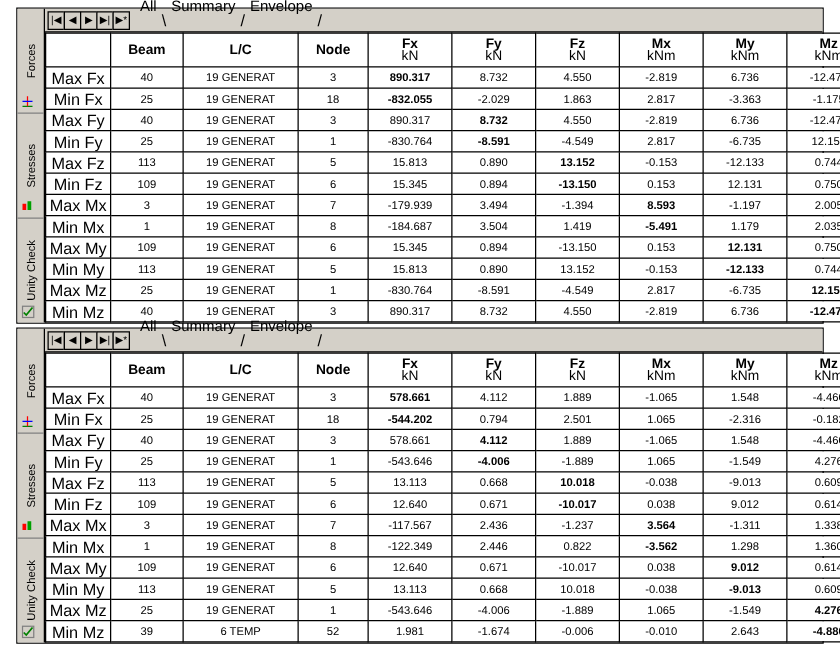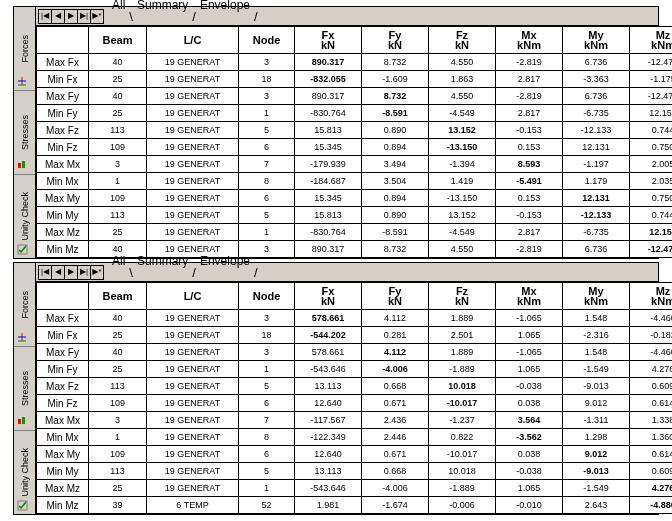--- a/index.html
+++ b/index.html
@@ -141,25 +141,25 @@
     white-space: nowrap;
     background: #ffffff;
   }
   table.grid th {
     background: #ffffff;
     font-weight: bold;
     font-size: 11px;
     line-height: 10px;
     height: 26px;
   }
-  th .unit { display: block; font-weight: bold; }
+  th .unit { display: block; font-weight: normal; }
   td.rowlabel {
     text-align: left;
     padding-left: 3px;
-    font-size: 10px;
+    font-size: 13px;
   }
   td.num { text-align: center; }
   td.bold { font-weight: bold; }
   col.c-label { width: 52px; }
   col.c-beam  { width: 58px; }
   col.c-lc    { width: 92px; }
   col.c-node  { width: 56px; }
   col.c-val   { width: 67px; }
 
   
@@ -264,21 +264,21 @@
                 <td class="num">-2.819</td>
                 <td class="num">6.736</td>
                 <td class="num">-12.476</td>
               </tr>
               <tr>
                 <td class="rowlabel">Min Fx</td>
                 <td class="num">25</td>
                 <td class="num">19 GENERAT</td>
                 <td class="num">18</td>
                 <td class="num bold">-832.055</td>
-                <td class="num">-1.609</td>
+                <td class="num">-2.029</td>
                 <td class="num">1.863</td>
                 <td class="num">2.817</td>
                 <td class="num">-3.363</td>
                 <td class="num">-1.175</td>
               </tr>
               <tr>
                 <td class="rowlabel">Max Fy</td>
                 <td class="num">40</td>
                 <td class="num">19 GENERAT</td>
                 <td class="num">3</td>
@@ -489,21 +489,21 @@
                 <td class="num">-1.065</td>
                 <td class="num">1.548</td>
                 <td class="num">-4.460</td>
               </tr>
               <tr>
                 <td class="rowlabel">Min Fx</td>
                 <td class="num">25</td>
                 <td class="num">19 GENERAT</td>
                 <td class="num">18</td>
                 <td class="num bold">-544.202</td>
-                <td class="num">0.281</td>
+                <td class="num">0.794</td>
                 <td class="num">2.501</td>
                 <td class="num">1.065</td>
                 <td class="num">-2.316</td>
                 <td class="num">-0.182</td>
               </tr>
               <tr>
                 <td class="rowlabel">Max Fy</td>
                 <td class="num">40</td>
                 <td class="num">19 GENERAT</td>
                 <td class="num">3</td>

